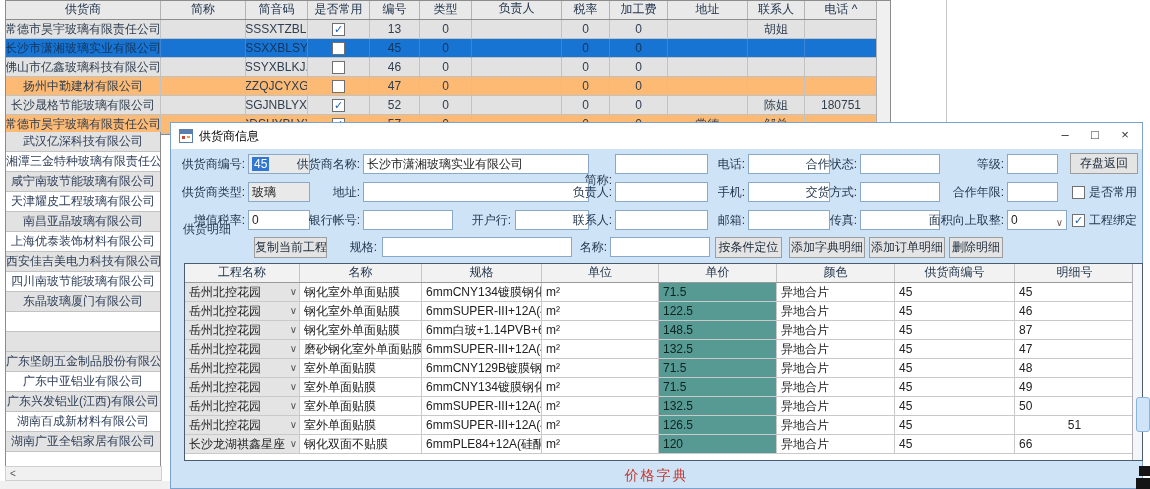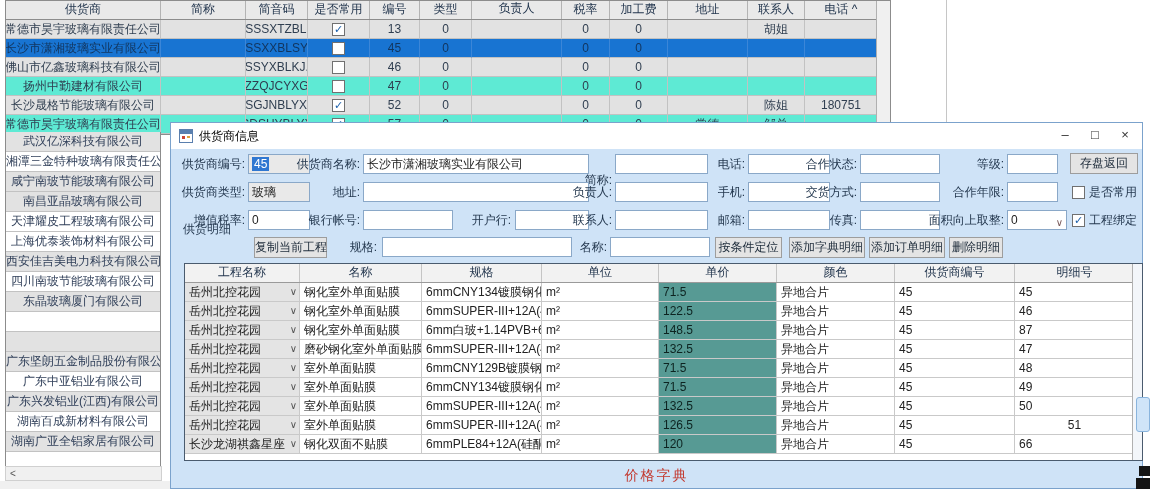--- a/index.html
+++ b/index.html
@@ -3,21 +3,21 @@
 <meta charset="utf-8">
 <style>
   html,body{margin:0;padding:0;}
   .page{position:relative;width:1150px;height:489px;background:#ffffff;overflow:hidden;
         font-family:"Liberation Sans","DejaVu Sans",sans-serif;font-size:12px;color:#222;}
   
   .mt{position:absolute;left:5px;top:0;width:886px;border:1px solid #8c8c8c;background:#fff;box-sizing:border-box;}
   .mt-header{display:flex;height:18px;background:#e9e9e9;border-bottom:1px solid #8c8c8c;}
   .mt-hcell{box-sizing:border-box;border-right:1px solid #b3b3b3;text-align:center;line-height:17px;
             color:#23364e;overflow:hidden;white-space:nowrap;}
-  .mt-row{display:flex;height:19px;background:#5eead4;}
+  .mt-row{display:flex;height:19px;background:#fdba74;}
   .mt-row.alt{background:#e2e2e2;}
   .mt-row.sel{background:#1874d2;}
   .mt-row.sel .mt-cell{color:#12355e;border-right-color:#3b86d8;}
   .mt-cell{box-sizing:border-box;border-right:1px solid #c2c2c2;border-bottom:1px solid #c2c2c2;
            text-align:center;line-height:18px;color:#2f3e50;overflow:hidden;white-space:nowrap;
            display:flex;align-items:center;justify-content:center;}
   .mt-scroll{position:absolute;right:0;top:0;bottom:0;width:13px;background:#f0f0f0;border-left:1px solid #b0b0b0;}
   
   .ll{position:absolute;left:5px;top:132px;width:156px;background:#fff;border-left:1px solid #8c8c8c;
       border-right:1px solid #8c8c8c;box-sizing:border-box;overflow:hidden;height:334px;}
@@ -189,22 +189,22 @@
           <div class="mt-cell" style="width: 73px;"></div>
         </div>
       </div>
     <div class="mt-scroll"></div>
   </div>
 
   <div class="ll">
       <div class="ll-item alt">武汉亿深科技有限公司</div>
       <div class="ll-item">湘潭三金特种玻璃有限责任公司</div>
       <div class="ll-item alt">咸宁南玻节能玻璃有限公司</div>
+      <div class="ll-item">天津耀皮工程玻璃有限公司</div>
       <div class="ll-item alt">南昌亚晶玻璃有限公司</div>
-      <div class="ll-item">天津耀皮工程玻璃有限公司</div>
       <div class="ll-item">上海优泰装饰材料有限公司</div>
       <div class="ll-item alt">西安佳吉美电力科技有限公司</div>
       <div class="ll-item">四川南玻节能玻璃有限公司</div>
       <div class="ll-item alt">东晶玻璃厦门有限公司</div>
       <div class="ll-item"></div>
       <div class="ll-item alt"></div>
       <div class="ll-item alt">广东坚朗五金制品股份有限公司</div>
       <div class="ll-item">广东中亚铝业有限公司</div>
       <div class="ll-item alt">广东兴发铝业(江西)有限公司</div>
       <div class="ll-item">湖南百成新材料有限公司</div>

